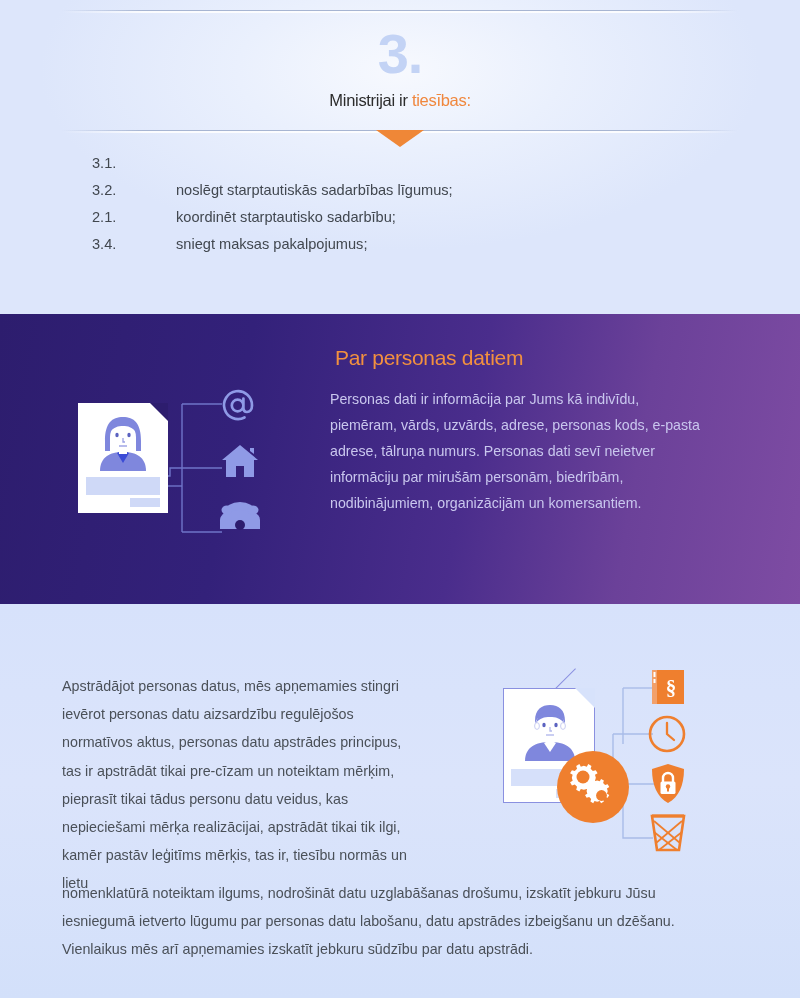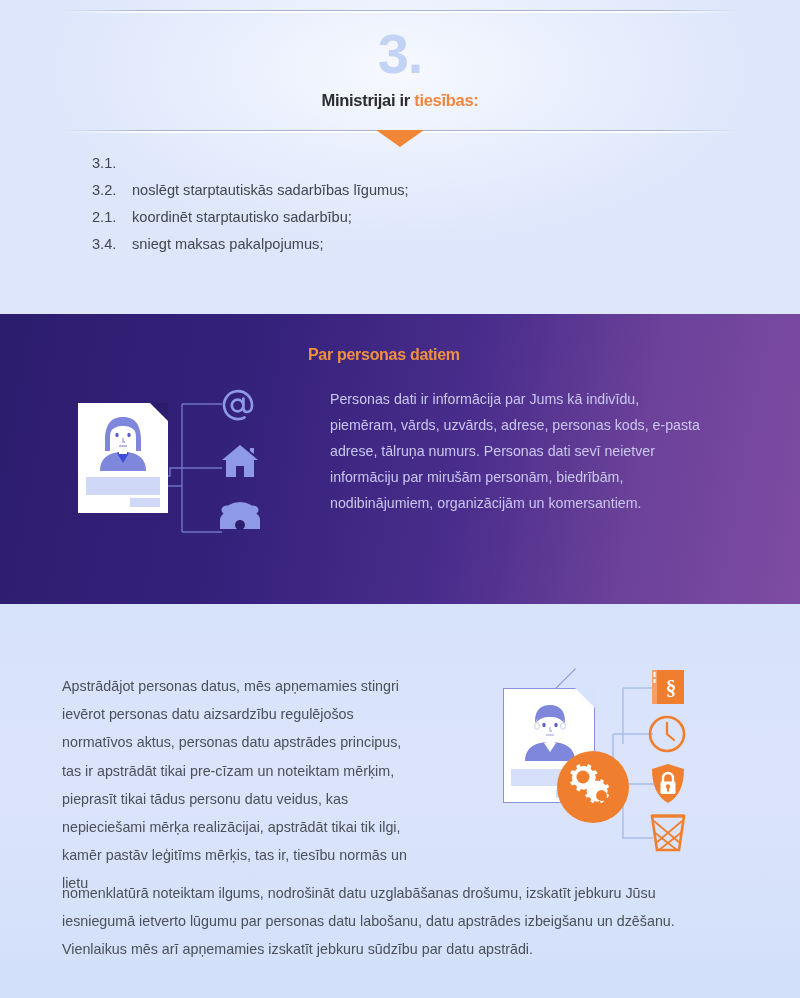--- a/index.html
+++ b/index.html
@@ -32,52 +32,53 @@
   .big-number {
     position: absolute; left: 0; right: 0; top: 26px;
     text-align: center;
     font-size: 56px; font-weight: 700; letter-spacing: -1px;
     color: #c3d3f5;
     line-height: 1;
   }
   .header-title {
     position: absolute; left: 0; right: 0; top: 91px;
     text-align: center;
-    font-size: 16.5px; font-weight: 700; letter-spacing: -0.3px;
+    font-size: 16.5px; font-weight: 400; letter-spacing: -0.3px;
     color: #2c2c2c;
   }
   .header-title .accent { color: #f0873d; }
   .arrow-down {
     position: absolute; left: 50%; top: 130px; transform: translateX(-50%);
     width: 0; height: 0;
     border-left: 24px solid transparent;
     border-right: 24px solid transparent;
     border-top: 17px solid #ef8737;
   }
 
   .list {
     position: absolute; left: 92px; top: 156px; width: 640px;
   }
   .list-row {
     display: flex; align-items: baseline;
     font-size: 14.6px; color: #41474f; line-height: 1.0;
     margin-bottom: 12.5px;
+    gap: 44px;
   }
   .list-num { width: 40px; flex: none; color: #41474f; }
   .list-txt { color: #41474f; }
 
   
   .sec-dark {
     position: absolute; left: 0; top: 314px; width: 800px; height: 290px;
     background: linear-gradient(100deg, #2d1d6e 0%, #33217a 30%, #4a2d8c 58%, #6b4199 78%, #7e4ca3 100%);
     overflow: hidden;
   }
   .dark-title {
-    position: absolute; left: 308px; top: 32px;
-    font-size: 16px; font-weight: 700; letter-spacing: -0.3px;
+    position: absolute; left: 335px; top: 32px;
+    font-size: 21px; font-weight: 400; letter-spacing: -0.3px;
     color: #f2903f;
   }
   .dark-body {
     position: absolute; left: 330px; top: 72px; width: 375px;
     font-size: 14.2px; line-height: 26px; color: #c9c7ee;
   }
 
   
   .illu-a { position: absolute; left: 70px; top: 72px; width: 215px; height: 165px; }
 

